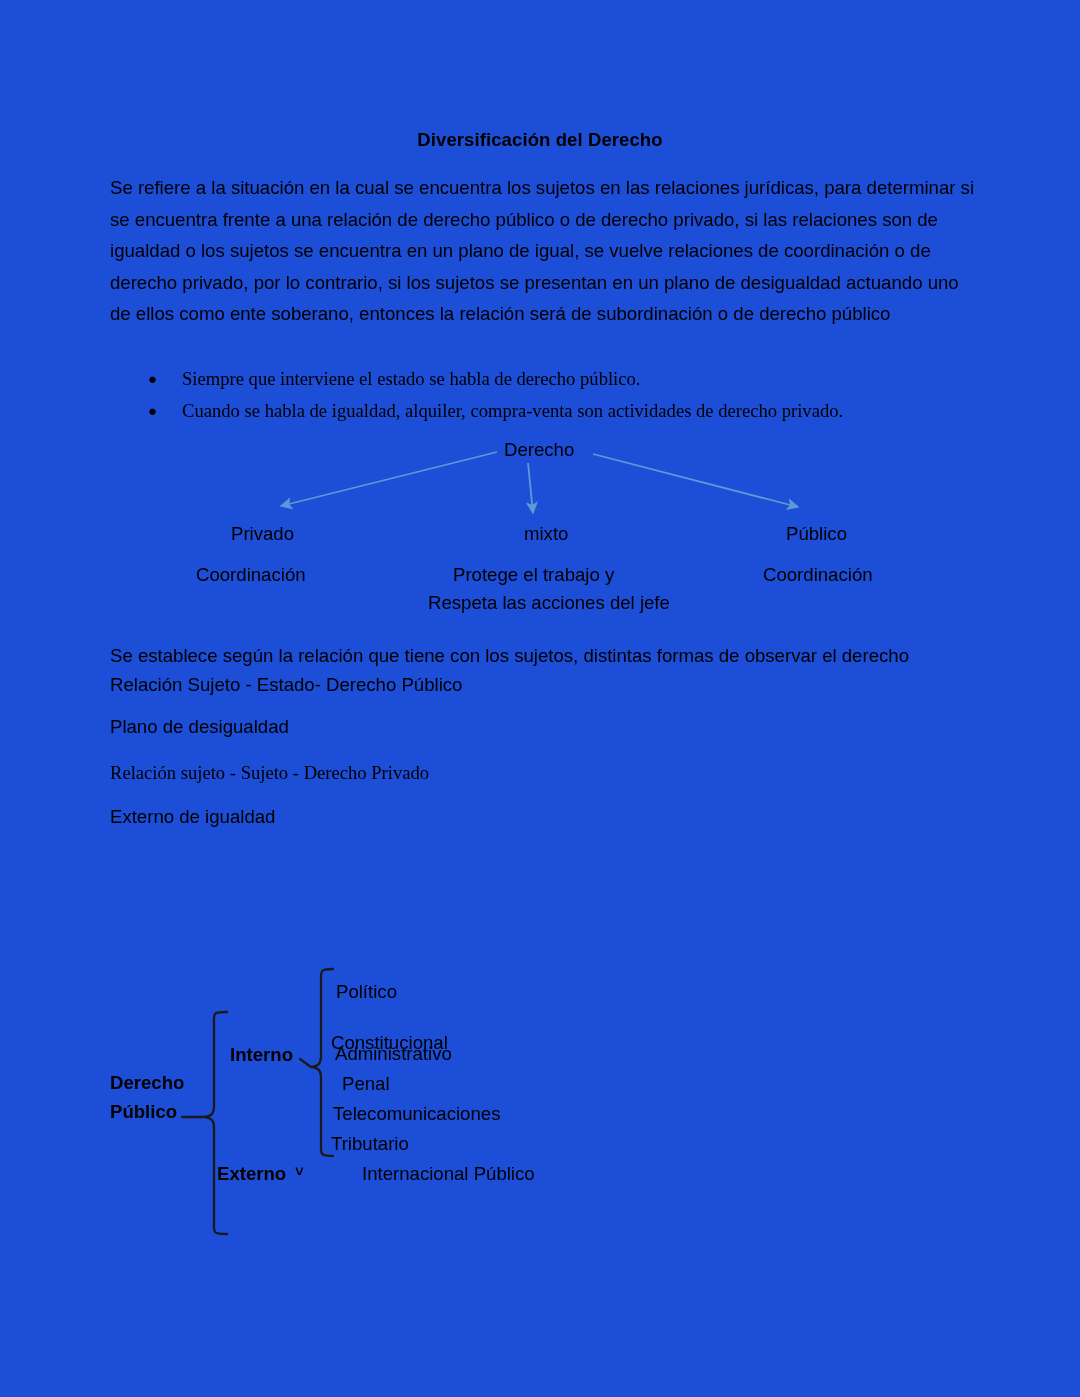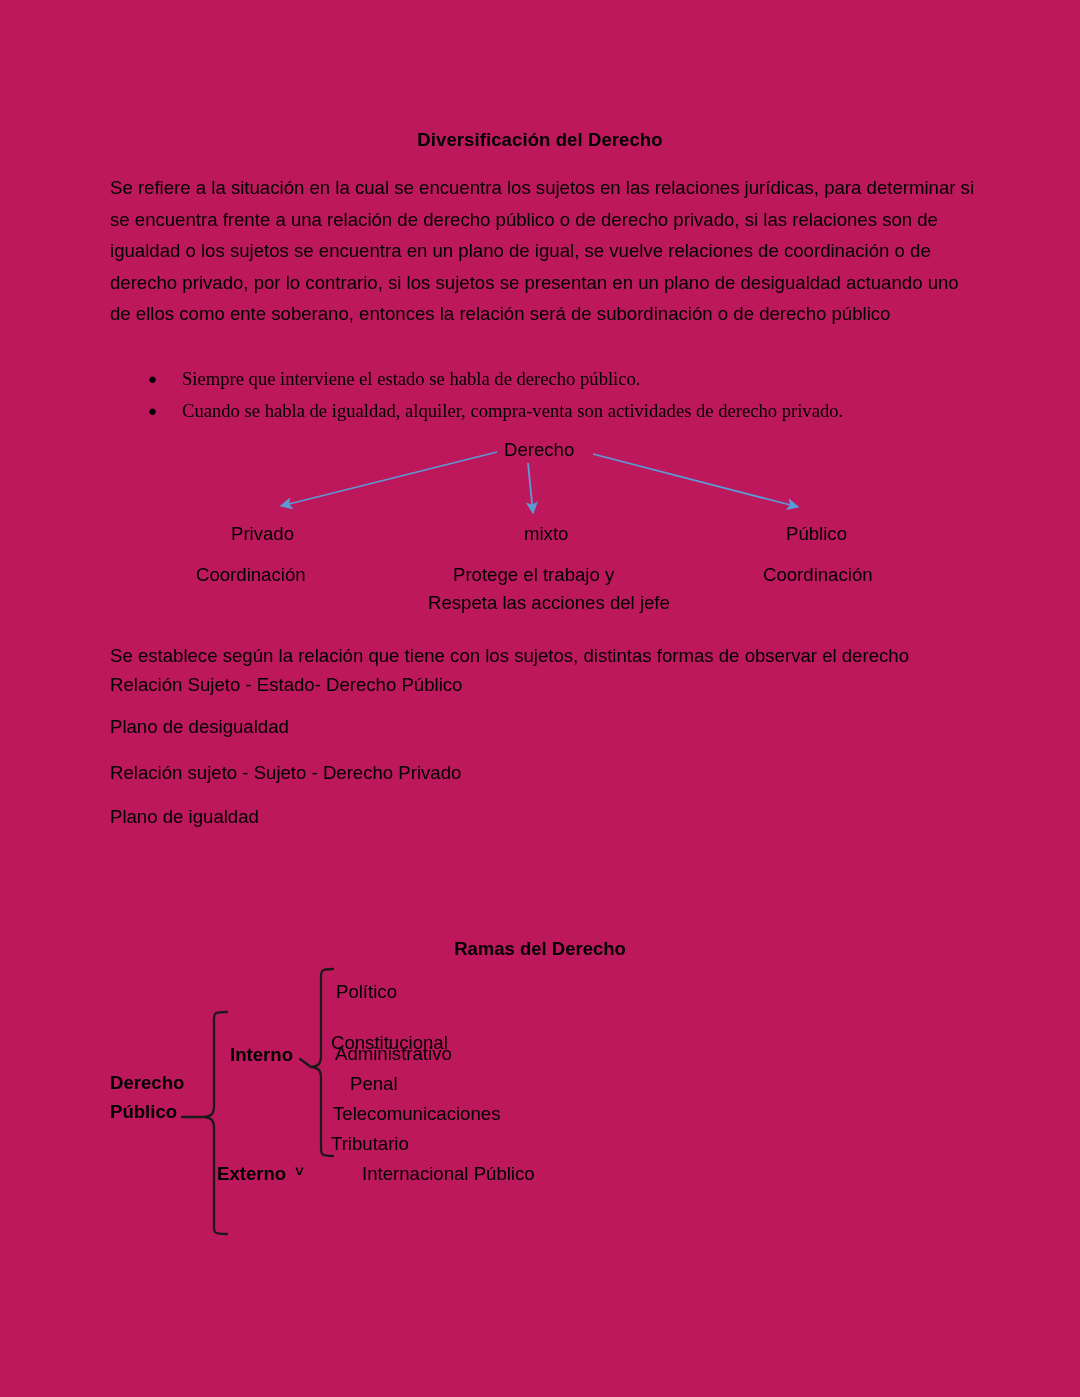--- a/index.html
+++ b/index.html
@@ -4,21 +4,21 @@
 <style>
   html, body {
     margin: 0;
     padding: 0;
     background: #ffffff;
   }
   .page {
     position: relative;
     width: 1080px;
     height: 1397px;
-    background: #be185d;
+    background: #1d4ed8;
     font-family: "Liberation Sans", sans-serif;
     color: #000000;
     overflow: hidden;
   }
   .abs { position: absolute; }
 
   
   .doc-title {
     left: 0;
     top: 129px;
@@ -84,41 +84,41 @@
   .lower-text {
     left: 110px;
     top: 645px;
     width: 880px;
     font-size: 18.6px;
   }
   .lt-line { position: absolute; white-space: nowrap; }
   .lt-0 { top: 0px; }
   .lt-1 { top: 29px; }
   .lt-2 { top: 71px; }
-  .lt-3 { top: 117px; }
+  .lt-3 { top: 117px; font-family: Liberation Serif, serif; }
   .lt-4 { top: 161px; }
   .d2-svg { position: absolute; left: 0; top: 0; }
   .d2-label { font-size: 18.6px; white-space: nowrap; }
   .d2-bold  { font-weight: bold; }
 
   .lbl-derecho { left: 110px; top: 1072px; }
   .lbl-publico { left: 110px; top: 1101px; }
   .lbl-interno { left: 230px; top: 1044px; }
   .lbl-externo { left: 217px; top: 1163px; }
   .chevron-mark {
     left: 295px;
     top: 1163px;
     font-size: 15px;
     font-weight: bold;
   }
 
   .br-politico  { left: 336px; top: 981px; }
   .br-const     { left: 331px; top: 1012px; margin-top: 20px; }
   .br-admin     { left: 335px; top: 1043px; }
-  .br-penal     { left: 342px; top: 1073px; margin-left: 8px; }
+  .br-penal     { left: 342px; top: 1073px; }
   .br-teleco    { left: 333px; top: 1103px; }
   .br-tributario{ left: 331px; top: 1133px; }
   .br-intpub    { left: 362px; top: 1163px; }
 </style>
 </head>
 <body>
 
 <div class="page">
 
   <div class="abs doc-title">Diversificación del Derecho</div>
@@ -160,24 +160,23 @@
   <div class="abs node-label n-coord">Coordinación</div>
   <div class="abs node-label n-prot1">Protege el trabajo y</div>
   <div class="abs node-label n-prot2">Respeta las acciones del jefe</div>
   <div class="abs node-label n-subord">Coordinación</div>
 
   <div class="abs lower-text">
     <div class="lt-line lt-0">Se establece según la relación que tiene con los sujetos, distintas formas de observar el derecho</div>
     <div class="lt-line lt-1">Relación Sujeto -   Estado-  Derecho Público</div>
     <div class="lt-line lt-2">Plano de desigualdad</div>
     <div class="lt-line lt-3">Relación sujeto -   Sujeto -  Derecho Privado</div>
-    <div class="lt-line lt-4">Plano de igualdad</div>
+    <div class="lt-line lt-4">Externo de igualdad</div>
   </div>
 
-  <div class="abs section-title">Ramas del Derecho</div>
 
   <svg class="abs d2-svg" width="1080" height="1397">
 
     <path d="M 227 1012
              C 212 1012 214 1014 214 1024
              L 214 1106
              C 214 1114 211 1116 205 1117
              C 211 1118 214 1120 214 1128
              L 214 1222
              C 214 1232 212 1234 227 1234" fill="none" stroke="#1A1A1A" stroke-width="2.3" stroke-linecap="round" stroke-linejoin="round"></path>

